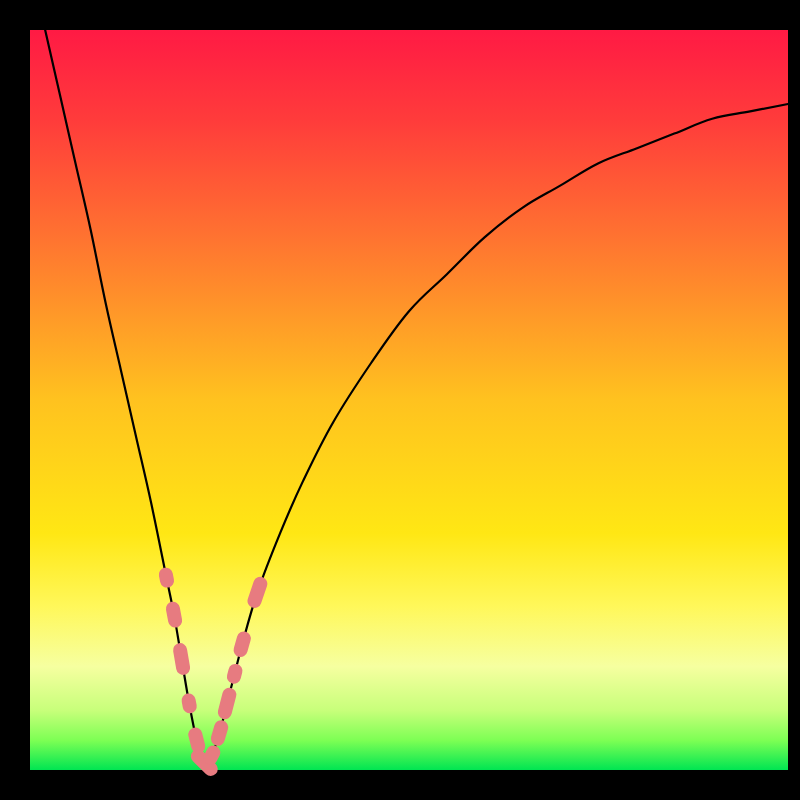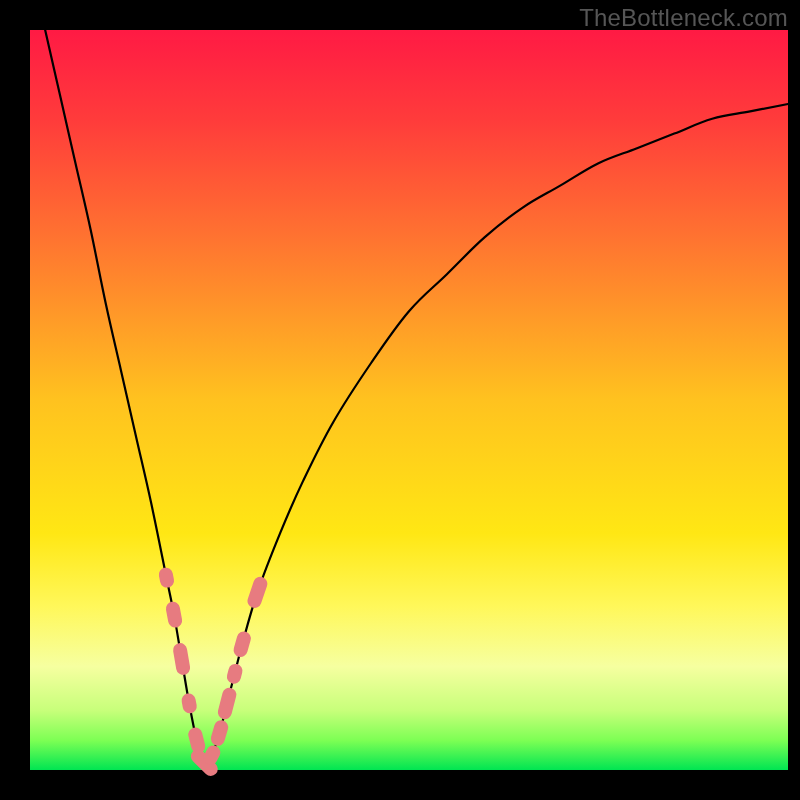--- a/index.html
+++ b/index.html
@@ -30,21 +30,20 @@
   svg {
     position: absolute;
     top: 0;
     left: 0;
   }
 </style>
 </head>
 <body>
 
 <div class="frame">
-  <div class="watermark">TheBottleneck.com</div>
   <svg id="plot" width="800" height="800" viewBox="0 0 800 800">
       <defs>
         <linearGradient id="bg-grad" x1="0" y1="0" x2="0" y2="1">
           <stop offset="0%" stop-color="#ff1a44"></stop>
           <stop offset="12%" stop-color="#ff3b3b"></stop>
           <stop offset="30%" stop-color="#ff7a2f"></stop>
           <stop offset="50%" stop-color="#ffc21f"></stop>
           <stop offset="68%" stop-color="#ffe714"></stop>
           <stop offset="78%" stop-color="#fff85b"></stop>
           <stop offset="86%" stop-color="#f6ffa0"></stop>

